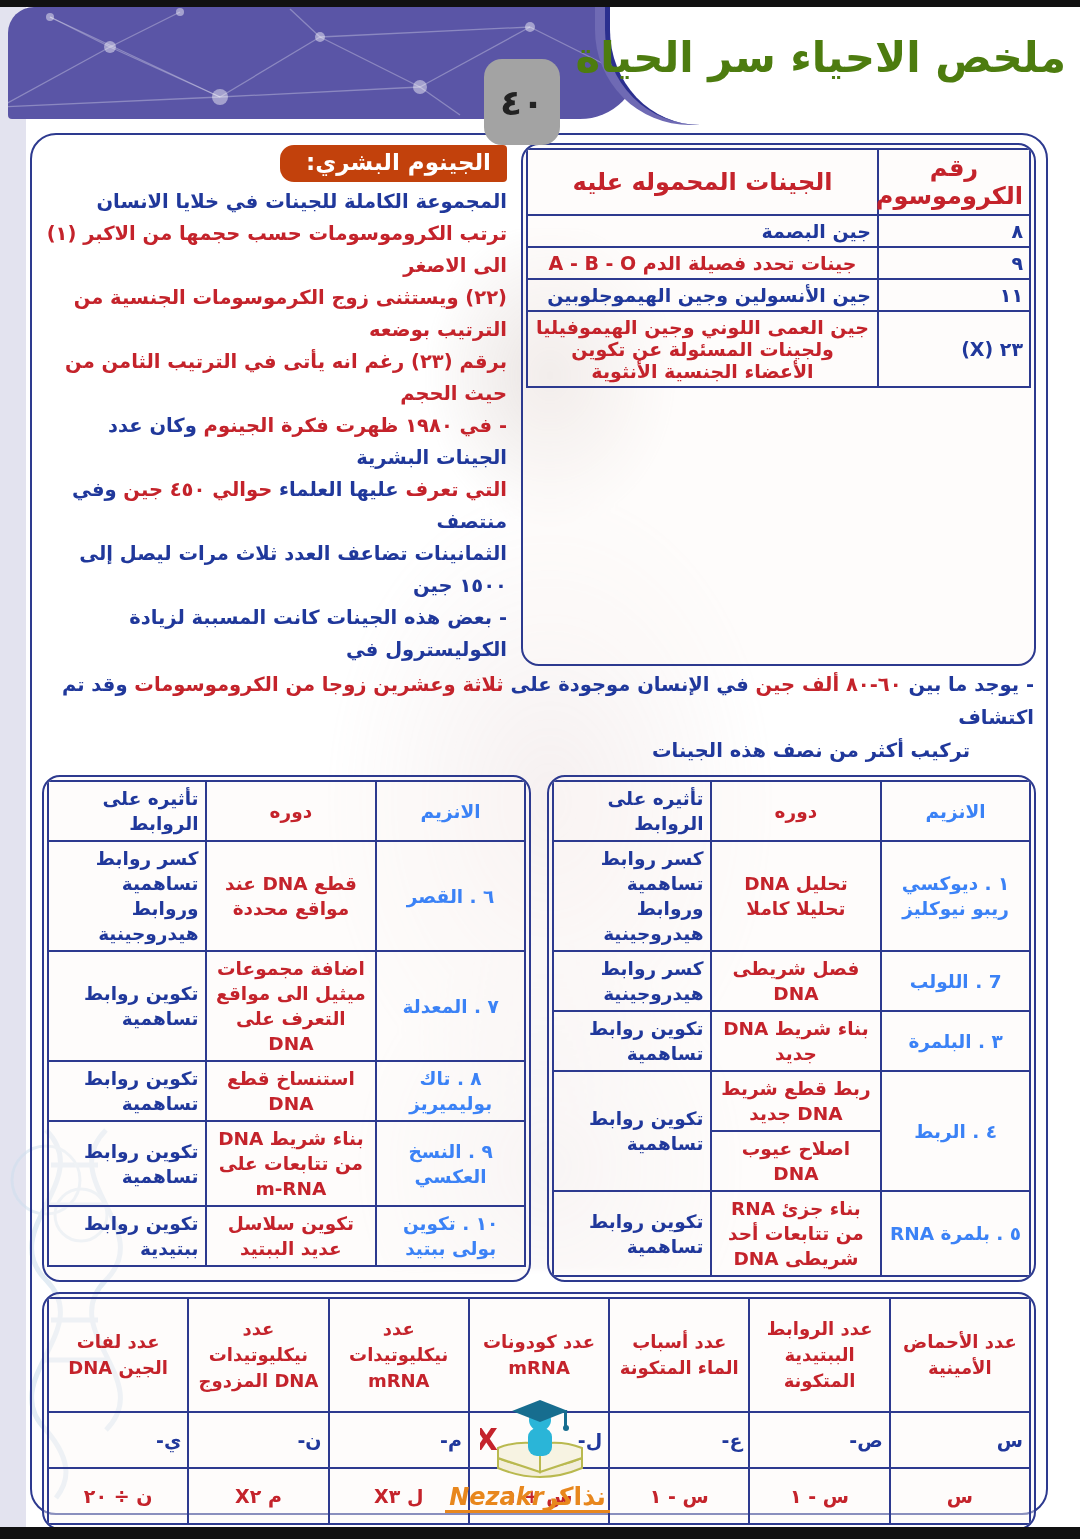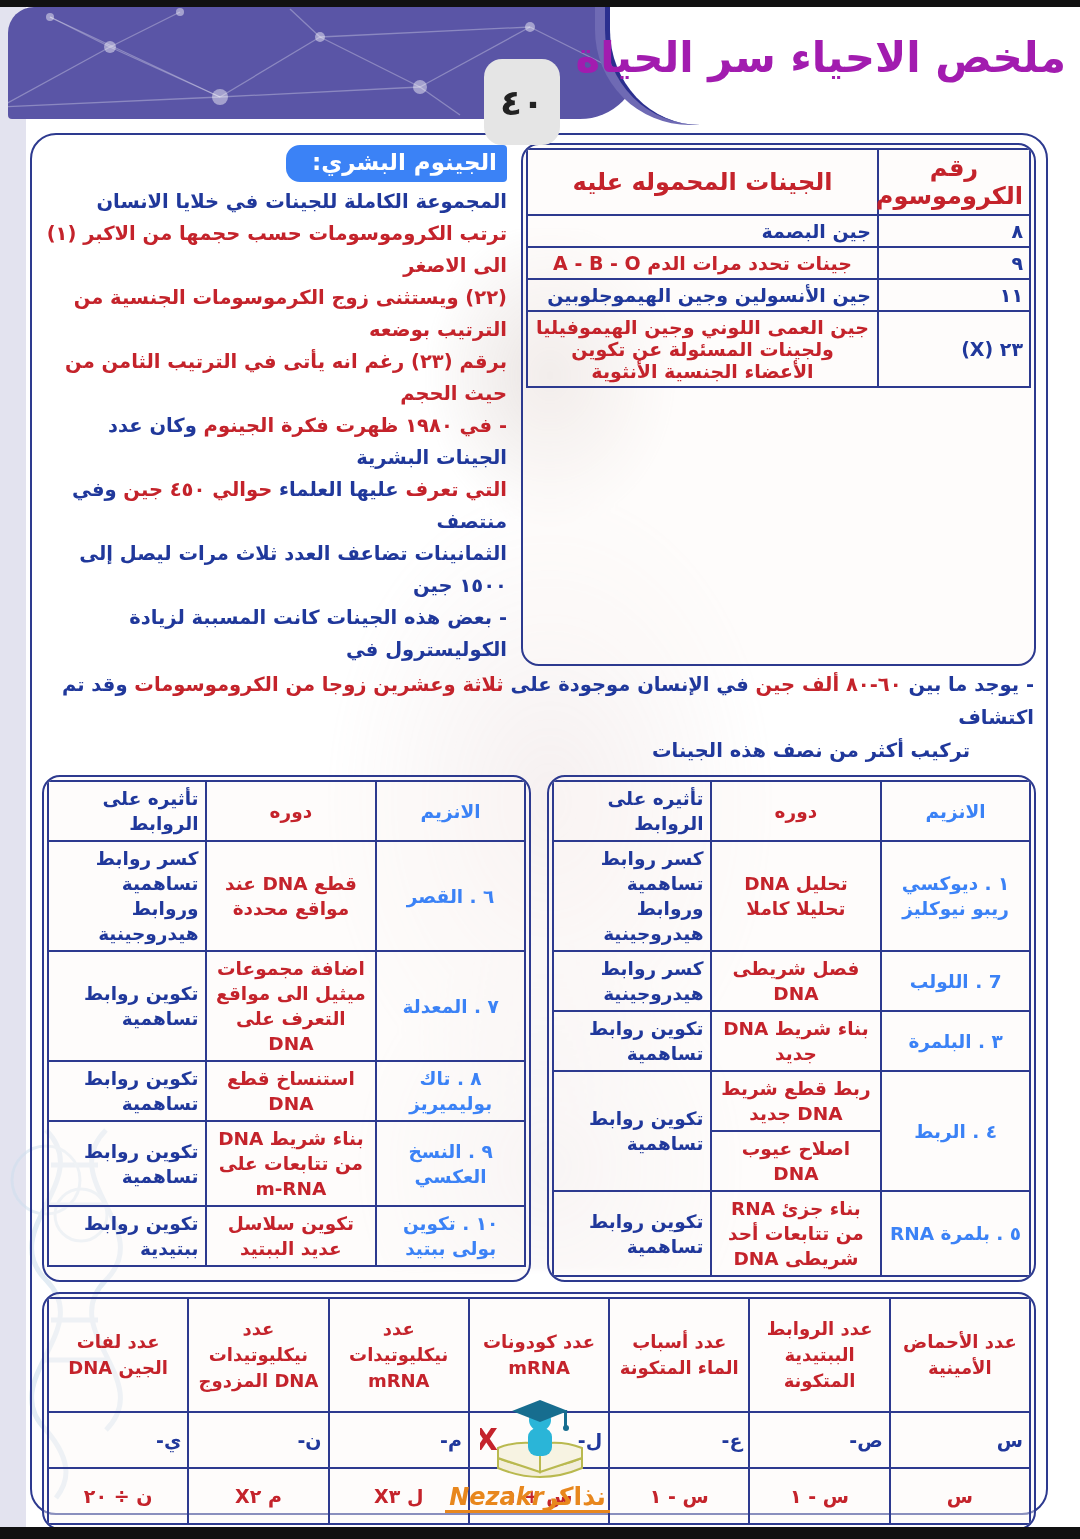--- a/index.html
+++ b/index.html
@@ -9,22 +9,22 @@
   .bottombar{position:absolute;bottom:0;left:0;width:1080px;height:12px;background:#111;z-index:6;}
   .left-strip{position:absolute;top:7px;left:0;width:26px;height:1520px;background:#e3e3ef;z-index:0;}
 
   
   .header{position:absolute;top:7px;left:0;width:1080px;height:118px;z-index:5;}
   .band{position:absolute;top:0;right:440px;left:8px;height:112px;background:#5a55a6;
         border-radius:26px 0 60px 4px;overflow:hidden;}
   .title-plate{position:absolute;top:0;right:0;width:470px;height:118px;background:#fff;
         border-radius:0 0 0 95px;border-left:5px solid #2b2f8f;box-shadow:-10px 0 0 #6f6ab4;}
   .title{position:absolute;top:26px;right:14px;left:40px;text-align:center;
-        font-size:42px;font-weight:bold;color:#a21caf;letter-spacing:-1px;white-space:nowrap;}
-  .pagenum{position:absolute;top:52px;right:520px;width:76px;height:86px;background:#e5e5e5;
+        font-size:42px;font-weight:bold;color:#4d7c0f;letter-spacing:-1px;white-space:nowrap;}
+  .pagenum{position:absolute;top:52px;right:520px;width:76px;height:86px;background:#a3a3a3;
         border-radius:18px;display:flex;align-items:center;justify-content:center;
         font-size:36px;color:#222;font-weight:bold;z-index:7;}
 
   
   .frame{position:absolute;top:133px;left:30px;width:1018px;height:1382px;
         border:2px solid #2d3a8f;border-radius:26px;padding:8px 10px;box-sizing:border-box;z-index:2;
         background:transparent;}
 
   
   .man-bg{position:absolute;top:230px;left:240px;width:620px;height:1040px;z-index:1;pointer-events:none;
@@ -38,22 +38,22 @@
   
   .twrap{border:2px solid #2d3a8f;border-radius:18px;overflow:hidden;padding:3px;background:rgba(253,249,247,.45);}
   table{border-collapse:collapse;width:100%;table-layout:fixed;}
   td,th{border:2px solid #2d3a8f;text-align:center;vertical-align:middle;
         font-weight:bold;padding:4px 6px;}
   .c-r{color:#c4232b;} .c-b{color:#20389b;text-align:right;} .c-n{color:#3b82f6;}
 
   
   .genome-row{display:grid;grid-template-columns:515px 1fr;gap:14px;margin-bottom:2px;position:relative;z-index:2;}
   .genome-text{padding-top:2px;}
-  .badge{display:inline-block;background:#3b82f6;color:#fff;font-weight:bold;font-size:23px;
-        padding:4px 10px 7px 26px;border-radius:14px 4px 4px 14px;margin-bottom:4px;}
+  .badge{display:inline-block;background:#c2410c;color:#fff;font-weight:bold;font-size:23px;
+        padding:4px 16px 7px 26px;border-radius:14px 4px 4px 14px;margin-bottom:4px;}
   .gline{font-size:19.5px;font-weight:bold;line-height:32px;text-align:right;}
   .full-lines{position:relative;z-index:2;margin:2px 2px 8px 2px;}
   .full-lines .gline{line-height:33px;}
   .indent{padding-right:64px;}
 
   
   .chromo td,.chromo th{font-size:19px;}
   .chromo .num-col{width:138px;}
   .chromo th{height:46px;font-size:24px;}
 
@@ -141,21 +141,21 @@
             <tr>
               <th class="c-r num-col">رقم الكروموسوم</th>
               <th class="c-r">الجينات المحموله عليه</th>
             </tr>
             <tr>
               <td class="c-b num-col">٨</td>
               <td class="c-b">جين البصمة</td>
             </tr>
             <tr>
               <td class="c-b num-col">٩</td>
-              <td class="c-r">جينات تحدد مرات الدم A - B - O</td>
+              <td class="c-r">جينات تحدد فصيلة الدم A - B - O</td>
             </tr>
             <tr>
               <td class="c-b num-col">١١</td>
               <td class="c-b">جين الأنسولين وجين الهيموجلوبين</td>
             </tr>
             <tr>
               <td class="c-b num-col">٢٣ (X)</td>
               <td class="c-r">جين العمى اللوني وجين الهيموفيليا ولجينات المسئولة عن تكوين الأعضاء الجنسية الأنثوية</td>
             </tr>
           </tbody>

